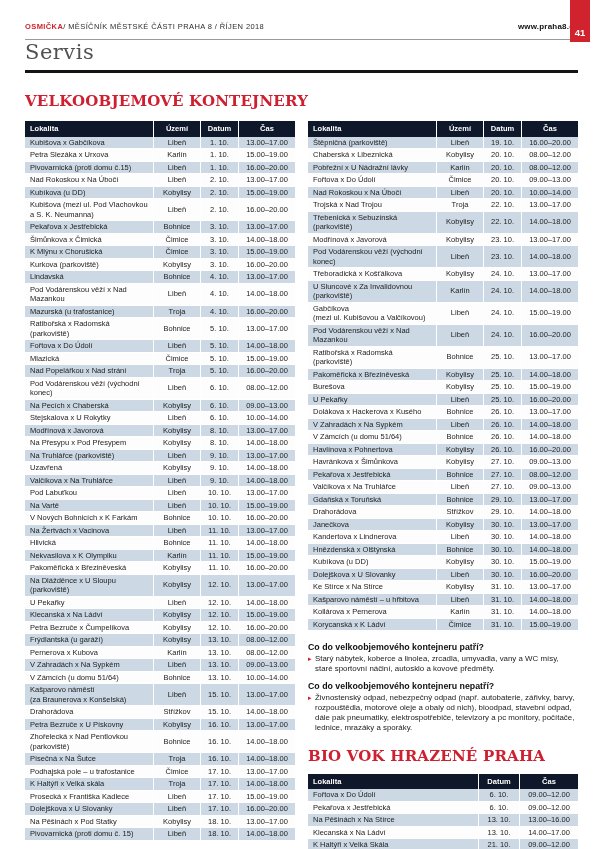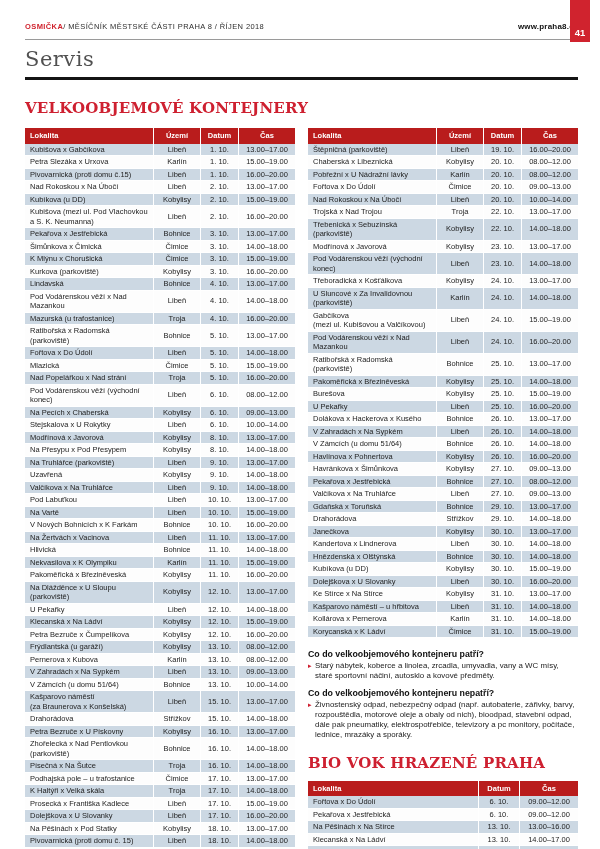--- a/index.html
+++ b/index.html
@@ -22,38 +22,38 @@
   .website{font-weight:bold;color:#111;font-size:8px;letter-spacing:.2px;}
   .page-badge{
     position:absolute;top:0;right:10px;width:20px;height:42px;
     background:#d0232e;color:#fff;font-weight:bold;font-size:9.5px;
     display:flex;align-items:flex-end;justify-content:center;padding-bottom:4px;box-sizing:border-box;
   }
 
   
   .section-title{
     font-family:"DejaVu Serif", serif;font-size:21px;color:#515151;
-    margin-top:7px;letter-spacing:.5px;
+    letter-spacing:.5px;
   }
   .thick-rule{height:3px;background:#141414;margin-top:6px;}
 
   .red-heading{
     font-family:"DejaVu Serif", serif;font-weight:bold;font-size:15px;
     color:#ce2030;letter-spacing:.2px;margin:19px 0 11px 0;
   }
 
   
   .cols{display:flex;gap:13px;align-items:flex-start;}
   .col-left{flex:0 0 270px;}
   .col-right{flex:1;min-width:0;}
 
   
   table.data-table{width:100%;border-collapse:collapse;font-size:7.5px;line-height:9.5px;color:#1d1d1d;}
   .data-table th{
-    background:#b91c1c;color:#fff;font-weight:bold;text-align:center;
+    background:#0f172a;color:#fff;font-weight:bold;text-align:center;
     padding:3px 3px;border-right:1px solid #fff;font-size:7.5px;
   }
   .data-table th:first-child{text-align:left;padding-left:5px;}
   .data-table th:last-child{border-right:none;}
   .data-table td{
     padding:1px 3px;border-right:1px solid #fff;border-bottom:1px solid #fff;
     text-align:center;white-space:pre-line;vertical-align:middle;
   }
   .data-table td:first-child{text-align:left;padding-left:5px;}
   .data-table td:last-child{border-right:none;}

